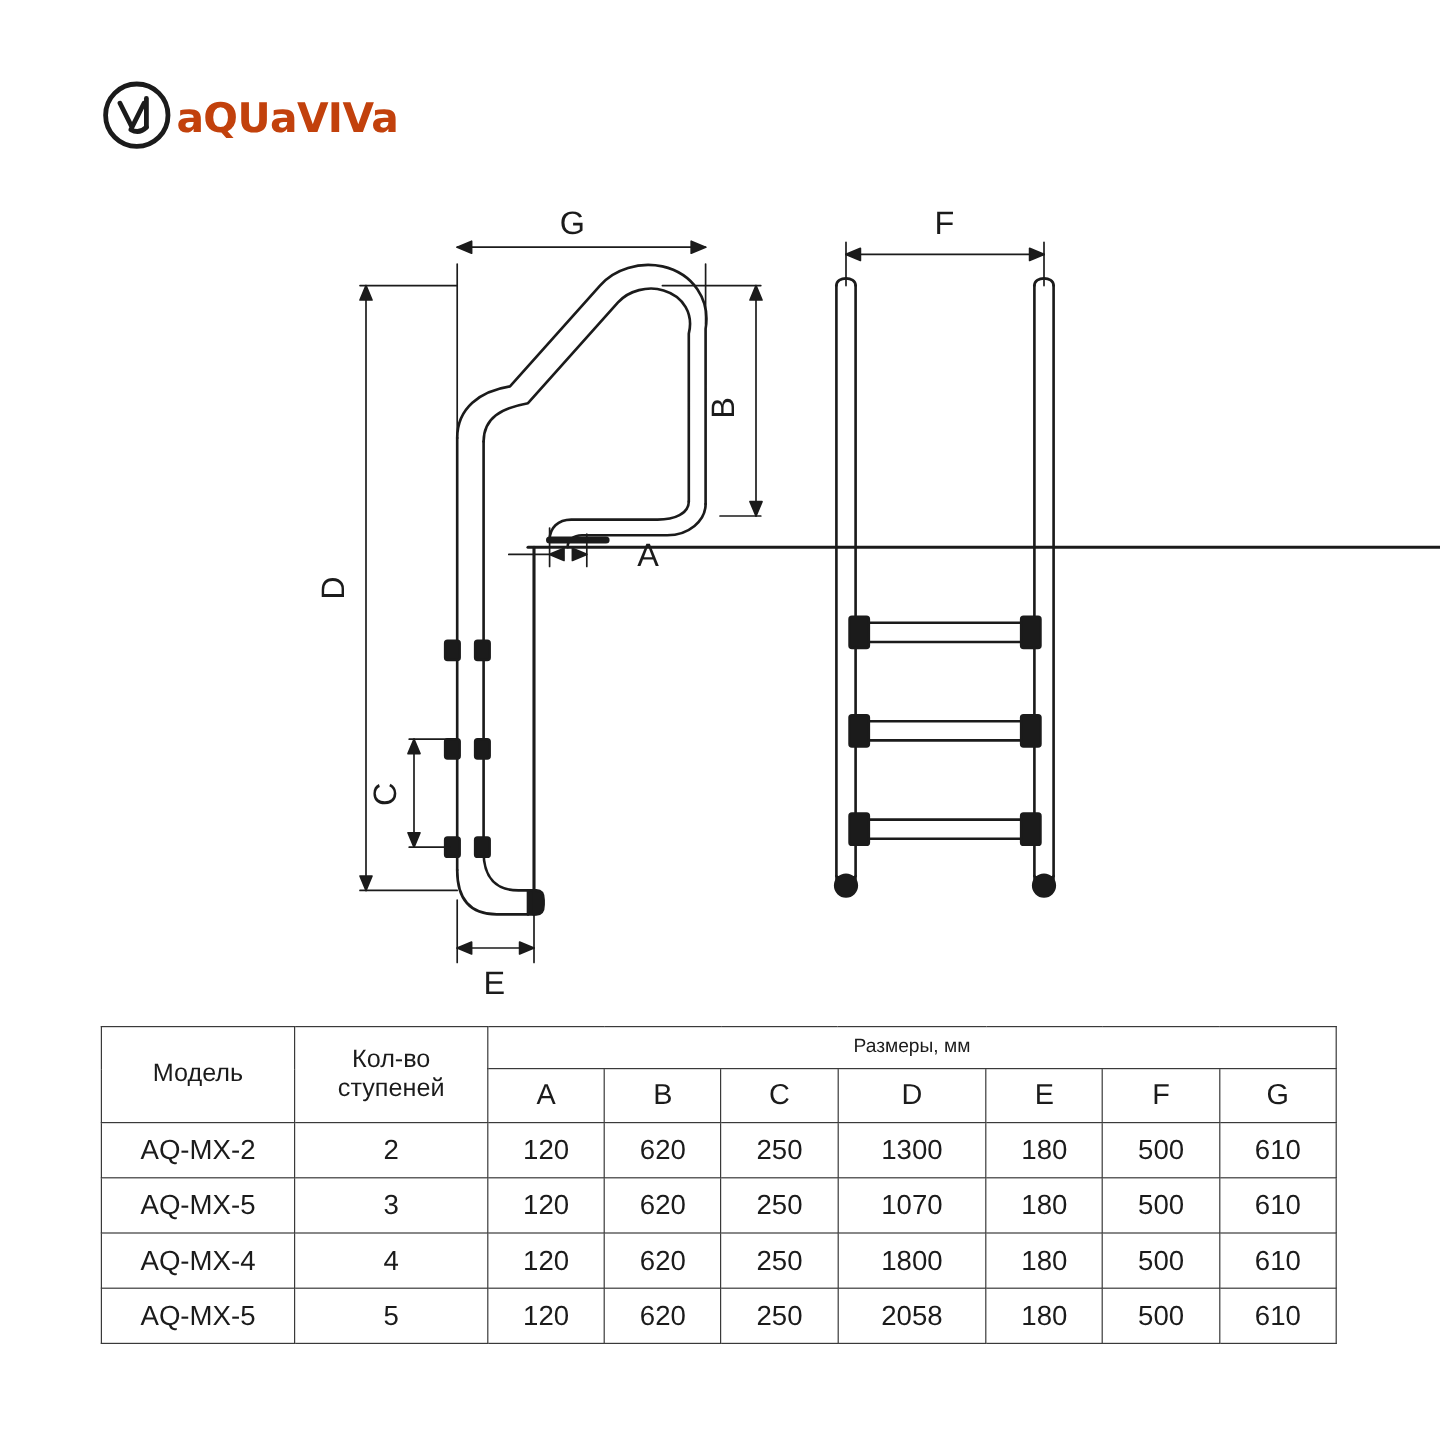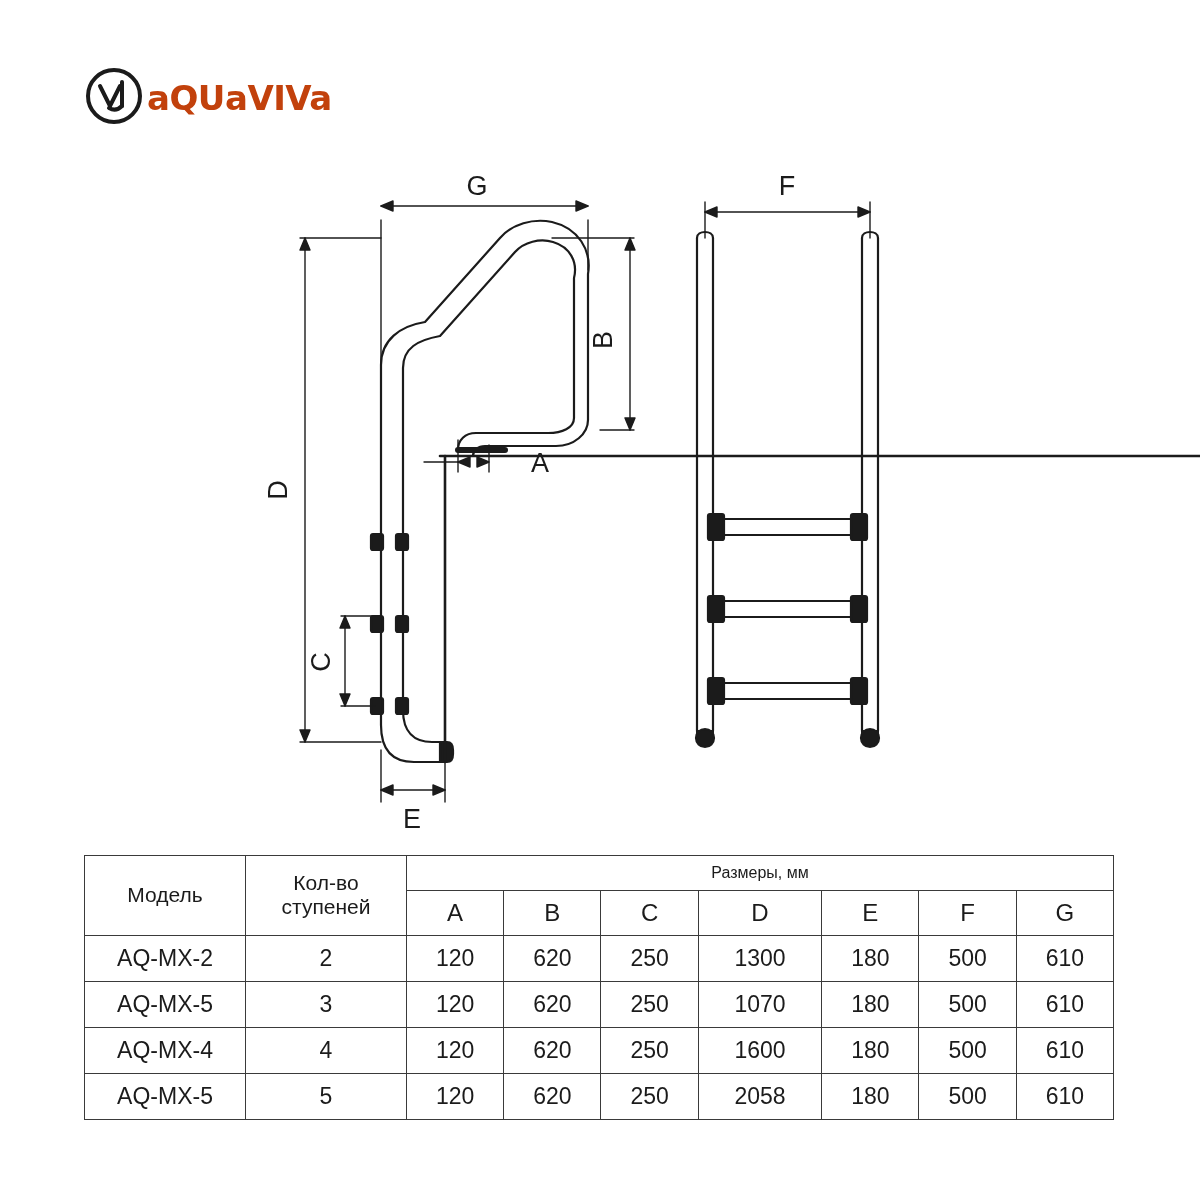--- a/index.html
+++ b/index.html
@@ -267,21 +267,21 @@
       <td>180</td>
       <td>500</td>
       <td>610</td>
     </tr>
     <tr>
       <td class="model-cell">AQ-MX-4</td>
       <td>4</td>
       <td>120</td>
       <td>620</td>
       <td>250</td>
-      <td>1600</td>
+      <td>1800</td>
       <td>180</td>
       <td>500</td>
       <td>610</td>
     </tr>
     <tr>
       <td class="model-cell">AQ-MX-5</td>
       <td>5</td>
       <td>120</td>
       <td>620</td>
       <td>250</td>

